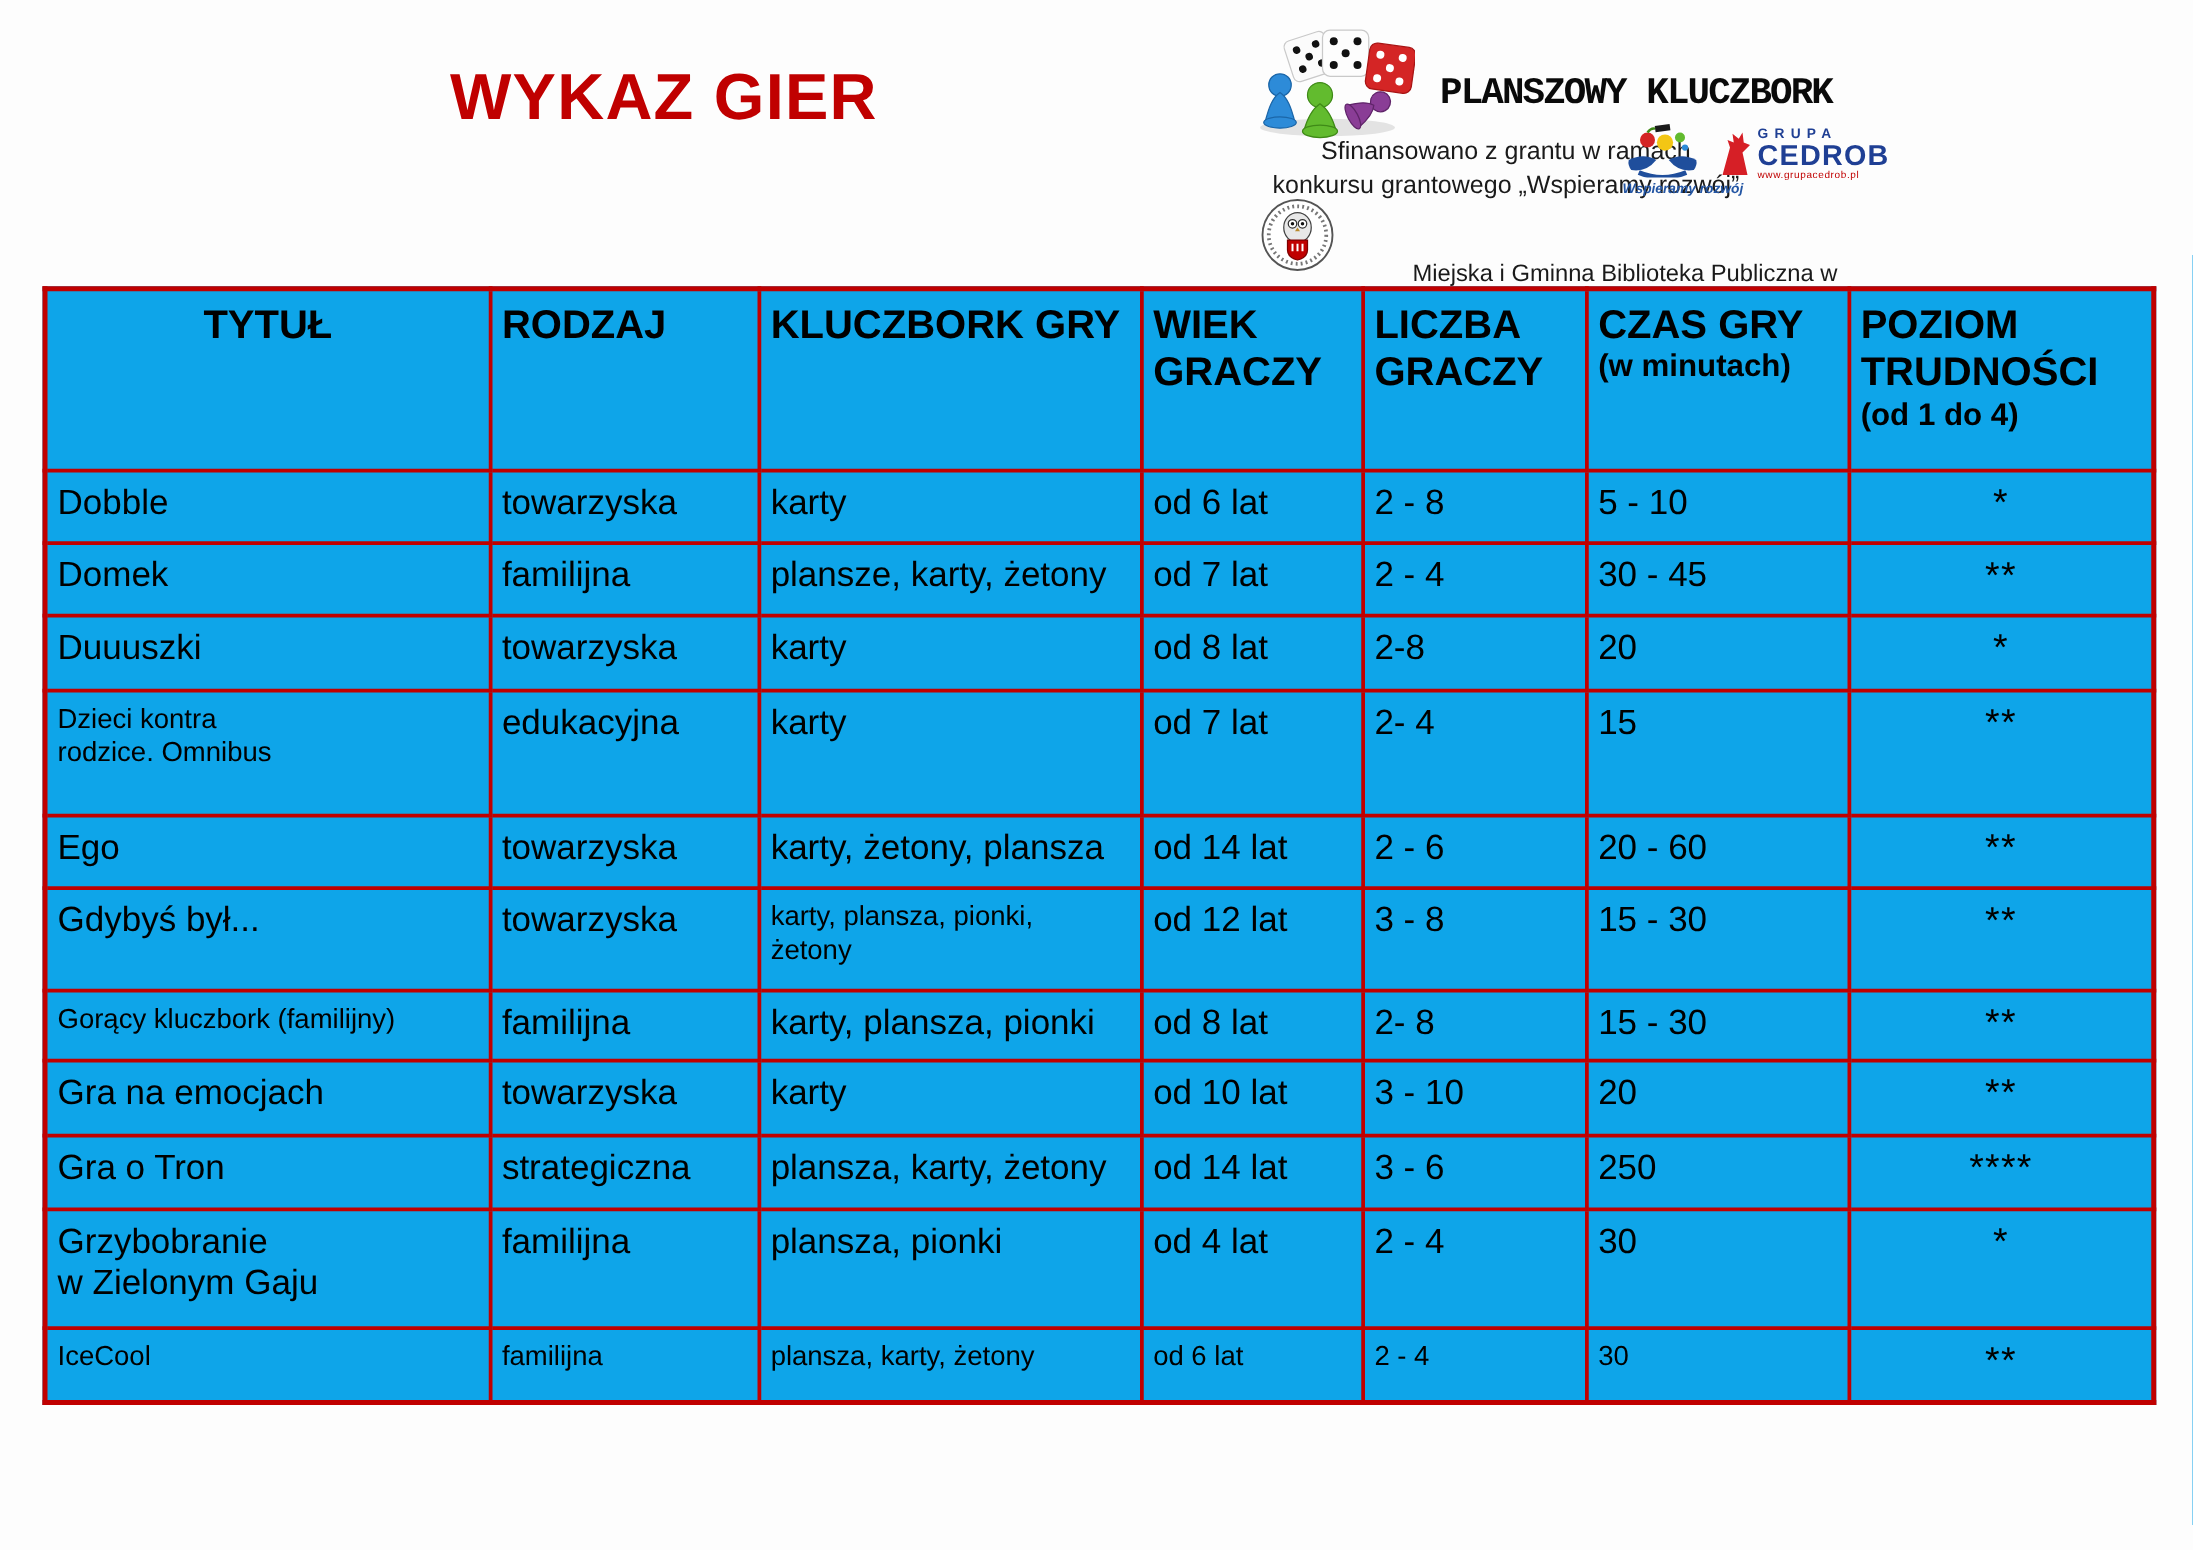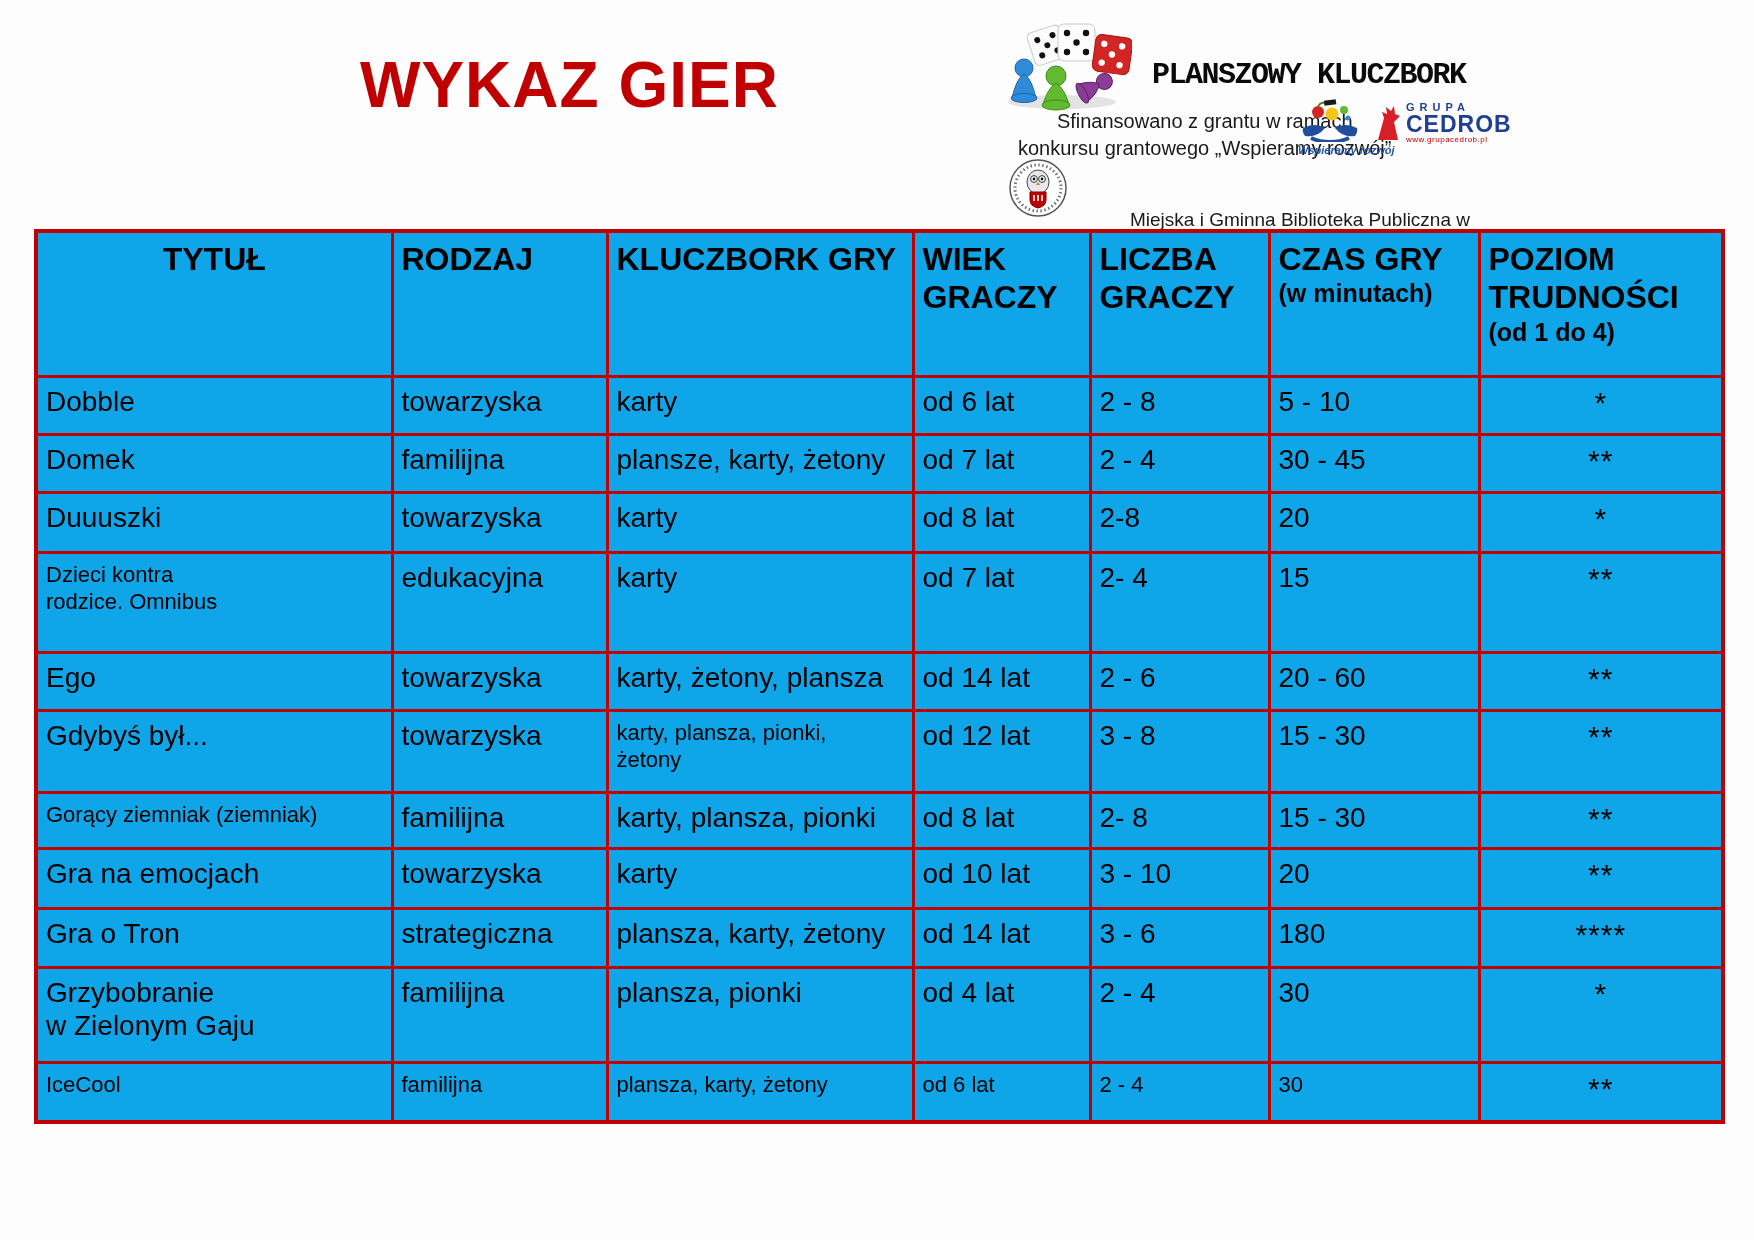--- a/index.html
+++ b/index.html
@@ -9,21 +9,21 @@
     font-family:"Liberation Sans",sans-serif;
     color:#000;
     position:relative;
     overflow:hidden;
   }
   .page{position:absolute;inset:0;}
 
   
   .page-title{
     position:absolute;left:360px;top:48px;
-    font-size:64px;font-weight:bold;color:#c00000;
+    font-size:52px;font-weight:bold;color:#c00000;
     letter-spacing:1px;white-space:nowrap;
   }
 
   
   .brand{position:absolute;top:0;left:990px;width:520px;height:220px;}
   .dice-art{position:absolute;left:10px;top:6px;}
   .brand-title{
     position:absolute;left:162px;top:58px;
     font-family:"Liberation Mono",monospace;
     font-weight:bold;font-size:30px;letter-spacing:-1.5px;
@@ -258,21 +258,21 @@
           <td class="col-title">Gdybyś był...</td>
           <td class="col-type">towarzyska</td>
           <td class="col-elements small">karty, plansza, pionki,
 żetony</td>
           <td class="col-age">od 12 lat</td>
           <td class="col-players">3 - 8</td>
           <td class="col-time">15 - 30</td>
           <td class="col-difficulty">**</td>
         </tr>
         <tr style="height: 56px;">
-          <td class="col-title small">Gorący ziemniak (ziemniak)</td>
+          <td class="col-title small">Gorący kluczbork (familijny)</td>
           <td class="col-type">familijna</td>
           <td class="col-elements">karty, plansza, pionki</td>
           <td class="col-age">od 8 lat</td>
           <td class="col-players">2- 8</td>
           <td class="col-time">15 - 30</td>
           <td class="col-difficulty">**</td>
         </tr>
         <tr style="height: 60px;">
           <td class="col-title">Gra na emocjach</td>
           <td class="col-type">towarzyska</td>
@@ -281,21 +281,21 @@
           <td class="col-players">3 - 10</td>
           <td class="col-time">20</td>
           <td class="col-difficulty">**</td>
         </tr>
         <tr style="height: 59px;">
           <td class="col-title">Gra o Tron</td>
           <td class="col-type">strategiczna</td>
           <td class="col-elements">plansza, karty, żetony</td>
           <td class="col-age">od 14 lat</td>
           <td class="col-players">3 - 6</td>
-          <td class="col-time">180</td>
+          <td class="col-time">250</td>
           <td class="col-difficulty">****</td>
         </tr>
         <tr style="height: 95px;">
           <td class="col-title">Grzybobranie
 w Zielonym Gaju</td>
           <td class="col-type">familijna</td>
           <td class="col-elements">plansza, pionki</td>
           <td class="col-age">od 4 lat</td>
           <td class="col-players">2 - 4</td>
           <td class="col-time">30</td>

